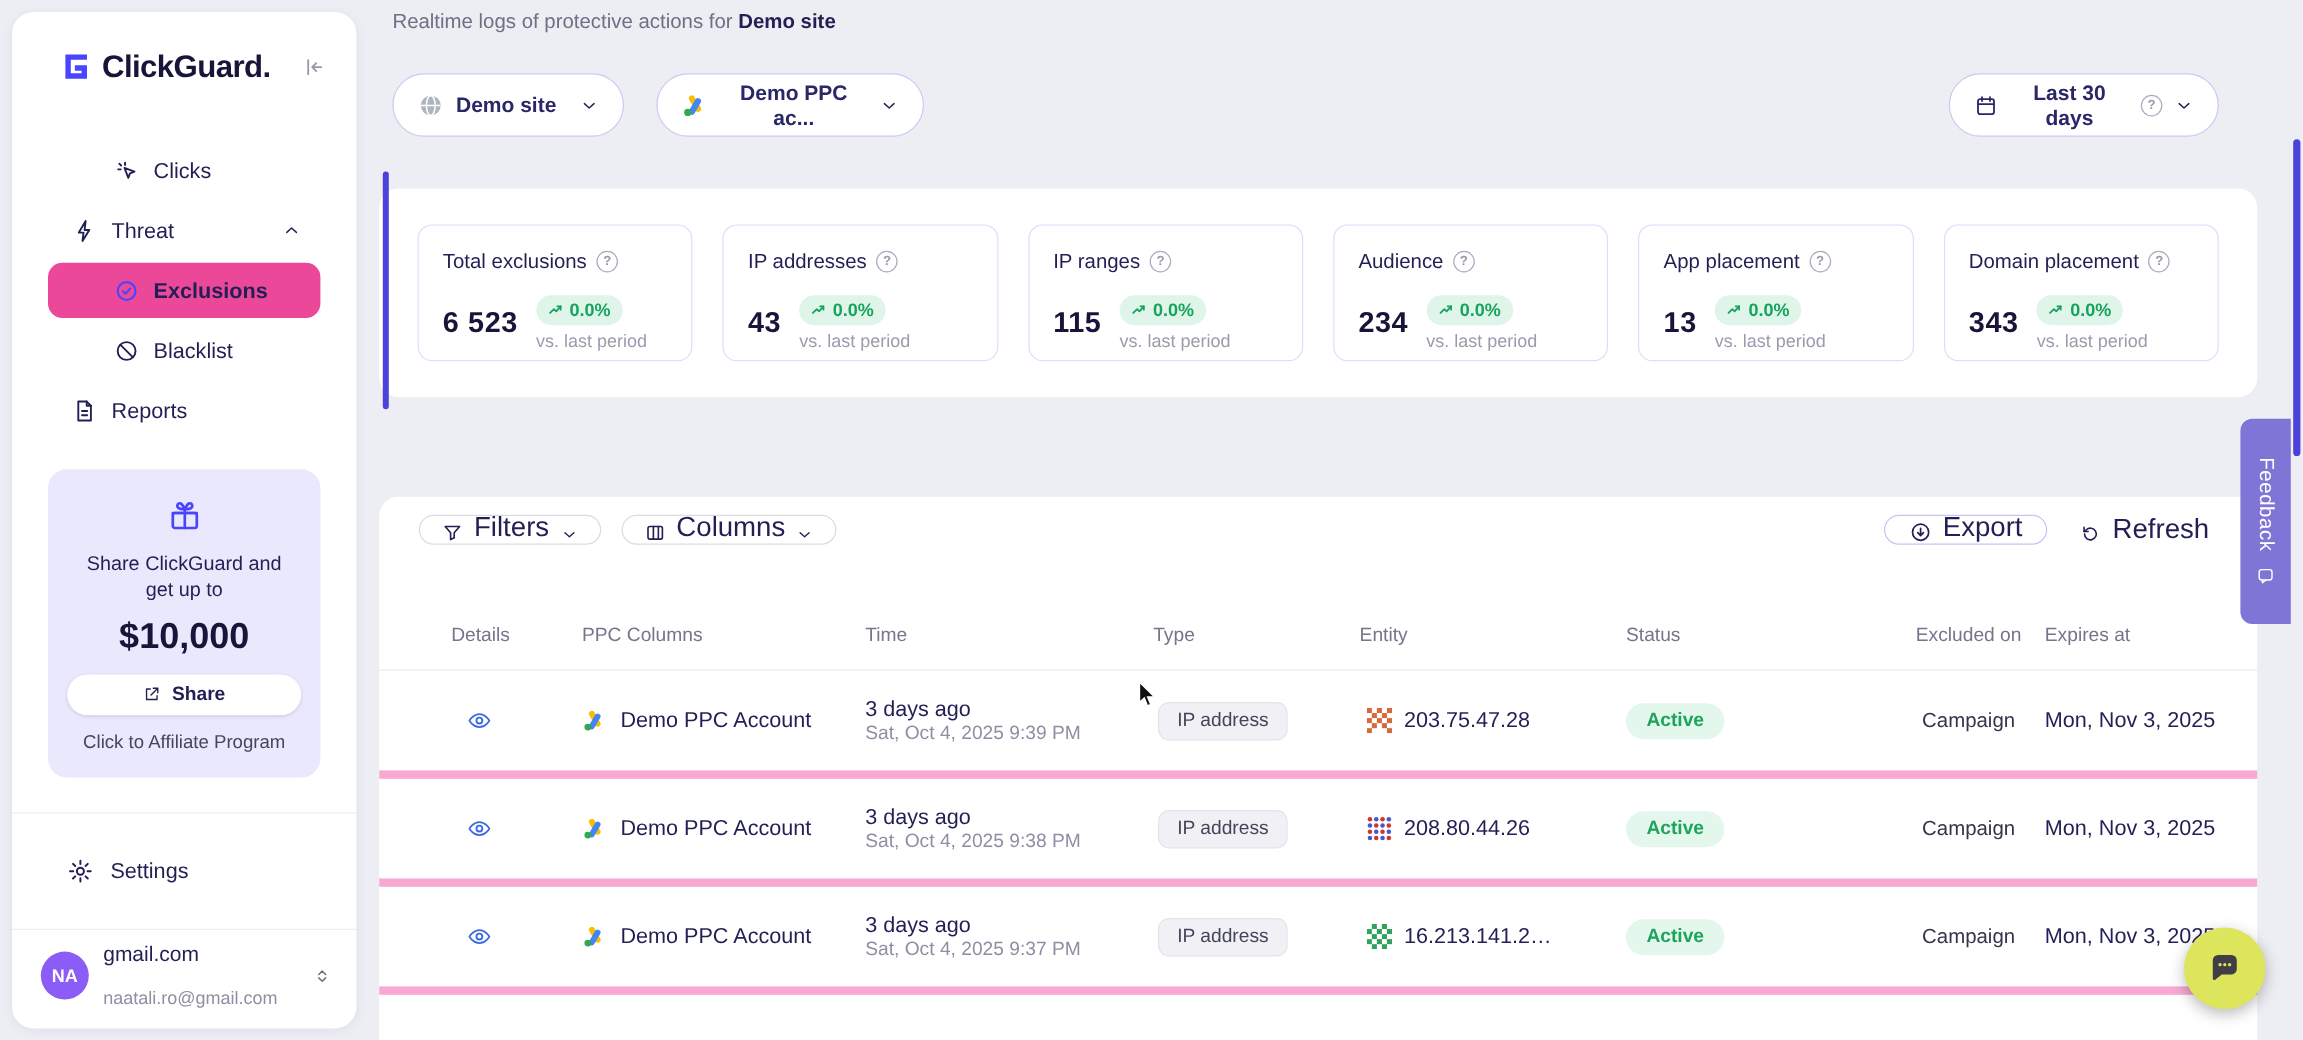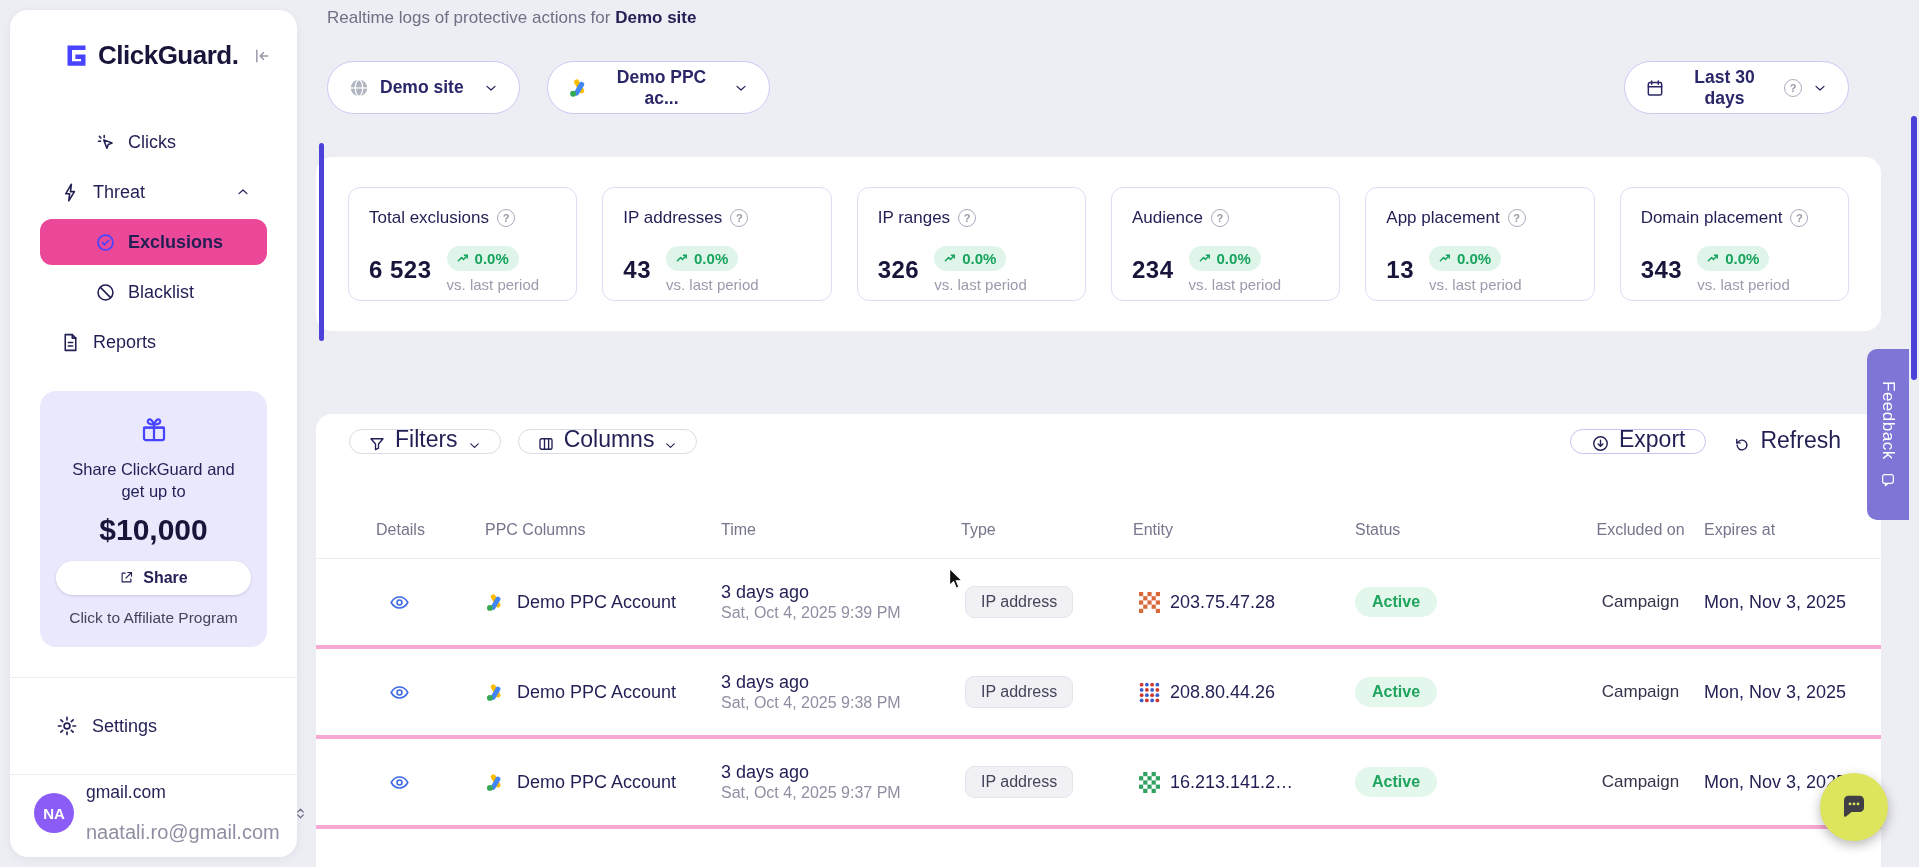--- a/index.html
+++ b/index.html
@@ -4,21 +4,21 @@
 <style>
   *{box-sizing:border-box;margin:0;padding:0}
   html,body{width:1919px;height:867px;overflow:hidden}
   body{background:#EDEDF4;font-family:"Liberation Sans",sans-serif;color:#211F54;position:relative}
   svg{display:block}
   .ic{stroke:currentColor;fill:none;stroke-width:1.8;stroke-linecap:round;stroke-linejoin:round}
 
   
   .sidebar{position:absolute;left:10px;top:10px;width:287px;height:847px;background:#fff;border-radius:18px;
            box-shadow:0 2px 10px rgba(30,27,75,.06);display:flex;flex-direction:column;z-index:5}
-  .sb-header{display:flex;align-items:center;padding:30px 26px 0 53px}
+  .sb-header{display:flex;align-items:center;padding:30px 26px 0 40px}
   .logo{display:flex;align-items:center;gap:8px}
   .logo-text{font-size:26px;font-weight:800;color:#17153A;letter-spacing:-.5px}
   .collapse-btn{margin-left:auto;background:none;border:none;color:#9898A8;cursor:pointer}
   nav{margin-top:44px;position:relative}
   .nav-item{height:46px;margin:4px 30px 0;display:flex;align-items:center;gap:12px;border-radius:12px;
             font-size:18px;font-weight:500;color:#211F54;cursor:pointer}
   .nav-item.lvl1{padding-left:20px}
   .nav-item.lvl2{padding-left:55px}
   .nav-item.active{background:#ec4899;font-weight:700}
   .nav-item .lead{flex:none}
@@ -32,21 +32,21 @@
              border:none;border-radius:999px;font-size:16px;font-weight:600;color:#211F54;cursor:pointer;
              box-shadow:0 1px 3px rgba(30,27,75,.15);font-family:inherit}
   .promo-affiliate{margin-top:14px;font-size:15.5px;color:#45455C;cursor:pointer}
   .sb-spacer{flex:1}
   .sb-settings{height:97px;border-top:1px solid #EDEDF3;display:flex;align-items:center;gap:14px;
                padding-left:46px;font-size:18px;font-weight:500;cursor:pointer}
   .sb-user{height:83px;border-top:1px solid #EDEDF3;display:flex;align-items:center;gap:12px;padding:0 20px 6px 24px;cursor:pointer}
   .avatar{width:40px;height:40px;border-radius:50%;background:#8B5CF6;color:#fff;font-size:15px;font-weight:700;
           display:flex;align-items:center;justify-content:center;flex:none}
   .user-name{font-size:17.5px;color:#211F54}
-  .user-email{font-size:20px;color:#8F8FA3;margin-top:18px}
+  .user-email{font-size:15px;color:#8F8FA3;margin-top:18px}
   .user-chevrons{margin-left:auto;color:#6F6F85}
 
   
   .main{position:absolute;left:297px;top:0;right:0;bottom:0}
   .subtitle{position:absolute;left:30px;top:8px;font-size:17px;color:#6F6F85}
   .subtitle b{color:#211F54;font-weight:700}
   .pill{position:absolute;top:61px;height:53px;background:#fff;border:1.5px solid #CBC9F4;border-radius:999px;
         display:flex;align-items:center;gap:10px;padding:0 20px;font-size:17.5px;font-weight:600;color:#2A2768;cursor:pointer;font-family:inherit}
   .pill-site{left:30px;width:193px}
   .pill-account{left:250px;width:223px}
@@ -70,21 +70,21 @@
   .btn{height:25px;display:inline-flex;align-items:flex-end;gap:9px;background:#fff;border-radius:999px;
        font-size:23px;font-weight:500;color:#211F54;cursor:pointer;font-family:inherit}
   .btn-outline{border:1.5px solid #DBDBE5;padding:0 18px}
   .btn-export{border:1.5px solid #C6C4F2;padding:0 20px;margin-left:auto}
   .btn-refresh{border:none;background:none;padding:0 10px}
 
   .grid-cols{display:grid;grid-template-columns:109px 236px 240px 172px 222px 222px 127px 1fr;
              padding-left:60px;padding-right:30px;align-items:center}
   .thead{margin-top:47px;height:58px;border-bottom:1px solid #ECECF2;font-size:16px;color:#75758C}
   .th-center{text-align:center;line-height:1.25}
-  .trow{height:90px;border-bottom:4px solid #f9a8d4;font-size:18px;color:#211F54}
+  .trow{height:90px;border-bottom:7px solid #f9a8d4;font-size:18px;color:#211F54}
   .trow.partial{border-bottom:none}
   .eye-btn{background:none;border:none;color:#3E6AE3;cursor:pointer;padding:0 0 0 13px;justify-self:start}
   .cell-account{display:flex;align-items:center;gap:11px}
   .time-sub{font-size:16px;color:#8F8FA3;margin-top:1px}
   .type-chip{justify-self:start;margin-left:4px;background:#F1F1F5;border:1px solid #E4E4EC;border-radius:9px;
              padding:6px 15px;font-size:16px;color:#44445A}
   .cell-entity{display:flex;align-items:center;gap:10px;padding-left:6px;font-weight:500;white-space:nowrap}
   .status-badge{justify-self:start;background:#E3F7EC;color:#1FA45D;font-size:16px;font-weight:600;
                 border-radius:999px;padding:6px 17px}
   .cell-excluded{text-align:center;font-size:17px;color:#34344A}
@@ -314,21 +314,21 @@
           <div class="delta-note">vs. last period</div>
         </span>
       </div>
     </div>
     <div class="tile">
       <div class="tile-head">
           <span>IP ranges</span>
           <span class="help-dot">?</span>
         </div>
       <div class="tile-row">
-        <span class="tile-value">326</span>
+        <span class="tile-value">115</span>
         <span>
           <span class="delta-chip">
               <span>
                 <svg width="13" height="13" viewBox="0 0 14 14" class="ic" style="stroke:#16A35D;stroke-width:1.6">
                   <path d="M1.5 9.5L5 6l2 2 4-4.5"></path>
                   <path d="M8 3.5h3v3"></path>
                 </svg>
               </span>
               <span>0.0%</span>
             </span>

